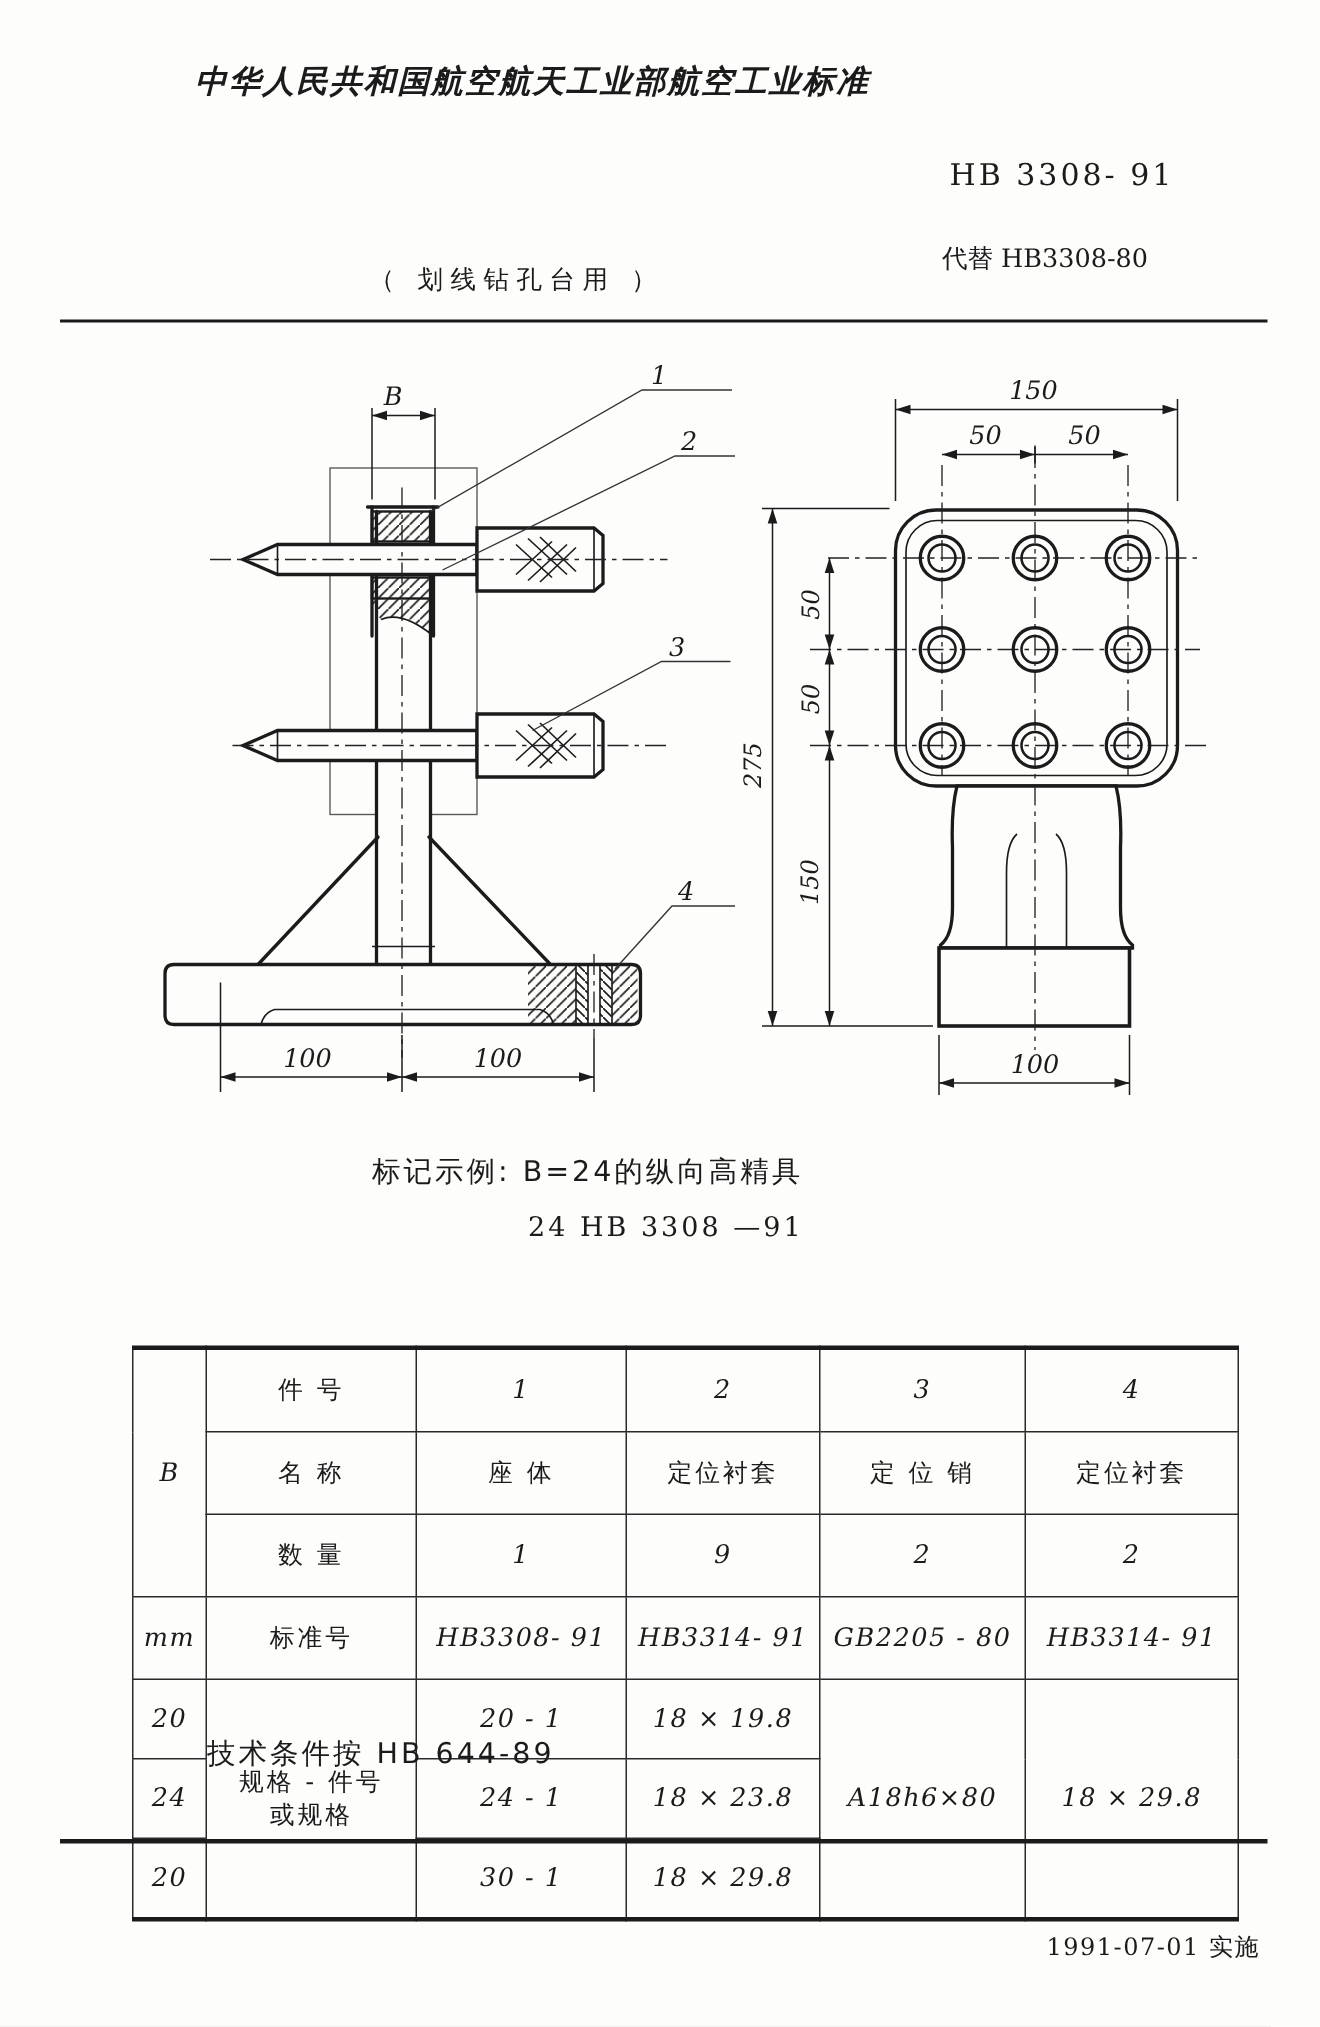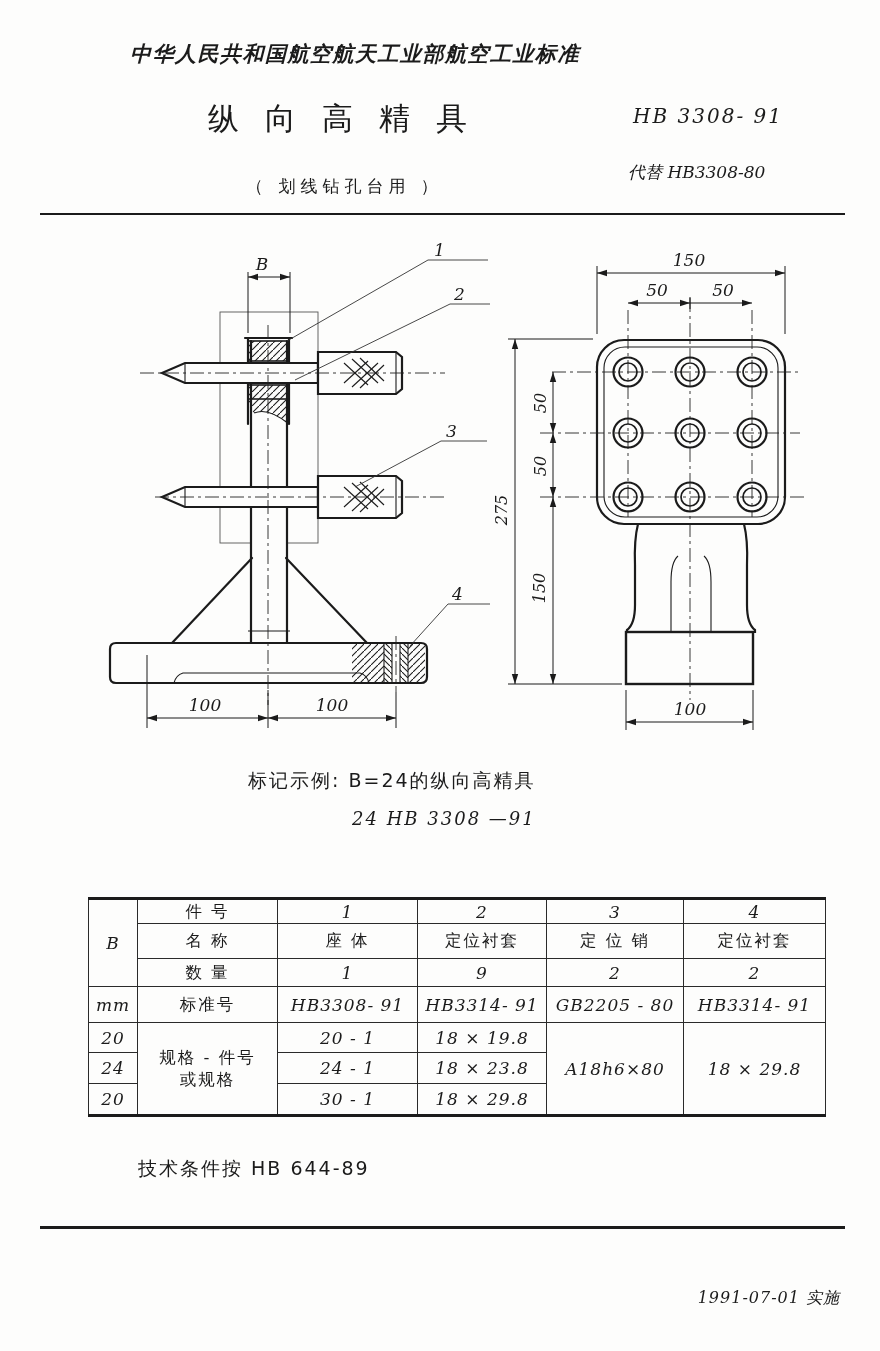--- a/index.html
+++ b/index.html
@@ -3,33 +3,33 @@
 <meta charset="utf-8">
 <style>
   html,body{margin:0;padding:0;background:#e8e8e8;}
   .page{position:relative;width:880px;height:1351px;background:#fdfdfc;margin:0 auto;
         font-family:"DejaVu Sans",sans-serif;color:#1b1b1b;overflow:hidden;}
   .abs{position:absolute;}
   .rule{position:absolute;background:#1b1b1b;}
   .hdr{font-size:21px;font-weight:bold;letter-spacing:1.5px;}
   .title{font-size:31px;letter-spacing:26px;font-weight:500;white-space:nowrap;}
   .subtitle{font-size:17px;letter-spacing:5px;}
-  .hw{font-family:"DejaVu Serif",serif;font-style:italic;}
+  .hw{font-family:"DejaVu Serif",serif;}
   .stdno{font-size:20px;letter-spacing:2px;}
   .repl{font-size:17px;}
   .mark1{font-size:19px;letter-spacing:2px;}
   .mark2{font-size:18px;letter-spacing:2px;}
   .note{font-size:19px;letter-spacing:2px;margin-top:16px;}
   .footL{font-size:16px;font-weight:bold;letter-spacing:1px;}
   .footR{font-size:16px;letter-spacing:1px;}
 
   table.spec{border-collapse:collapse;table-layout:fixed;
              border-top:3px solid #1b1b1b;border-bottom:3px solid #1b1b1b;}
   table.spec td{border:1.4px solid #2a2a2a;text-align:center;vertical-align:middle;
-                padding:0 2px;overflow:hidden;}
+                padding:16px 2px;overflow:hidden;}
   td.zh{font-size:16.5px;letter-spacing:2px;}
   td.num{font-family:"DejaVu Serif",serif;font-style:italic;font-size:17px;letter-spacing:1px;}
 
   
   svg{position:absolute;}
   .ol{stroke:#1b1b1b;stroke-width:2.2;fill:none;stroke-linecap:round;}
   .olw{stroke:#1b1b1b;stroke-width:2.2;fill:#fdfdfc;}
   .thin{stroke:#1b1b1b;stroke-width:1.1;fill:none;}
   .xthin{stroke:#555;stroke-width:0.9;fill:none;}
   .cl{stroke:#222;stroke-width:0.9;fill:none;stroke-dasharray:14 4 3 4;}
@@ -39,21 +39,20 @@
   .lead{stroke:#333;stroke-width:0.9;fill:none;}
   .knurl{stroke:#1b1b1b;stroke-width:1.1;}
   .arr{fill:#1b1b1b;}
 </style>
 </head>
 <body>
 
 <div class="page">
 
   <div class="abs hdr" style="left:130px;top:40px;font-style:italic;">中华人民共和国航空航天工业部航空工业标准</div>
-  <div class="abs title" style="left:208px;top:98px;">纵向高精具</div>
   <div class="abs hw stdno" style="left:633px;top:104px;">HB 3308- 91</div>
   <div class="abs subtitle" style="left:246px;top:175px;">（ 划线钻孔台用 ）</div>
   <div class="abs hw repl" style="left:628px;top:161px;">代替 HB3308-80</div>
 
   <div class="rule" style="left:40px;top:213px;width:805px;height:2px;"></div>
 
   <svg style="left:95px;top:235px;" width="410" height="520" viewBox="95 235 410 520">
     <defs>
       <pattern id="h1" patternUnits="userSpaceOnUse" width="7" height="7">
         <path d="M-1,8 L8,-1" stroke="#1b1b1b" stroke-width="1.1"></path>

